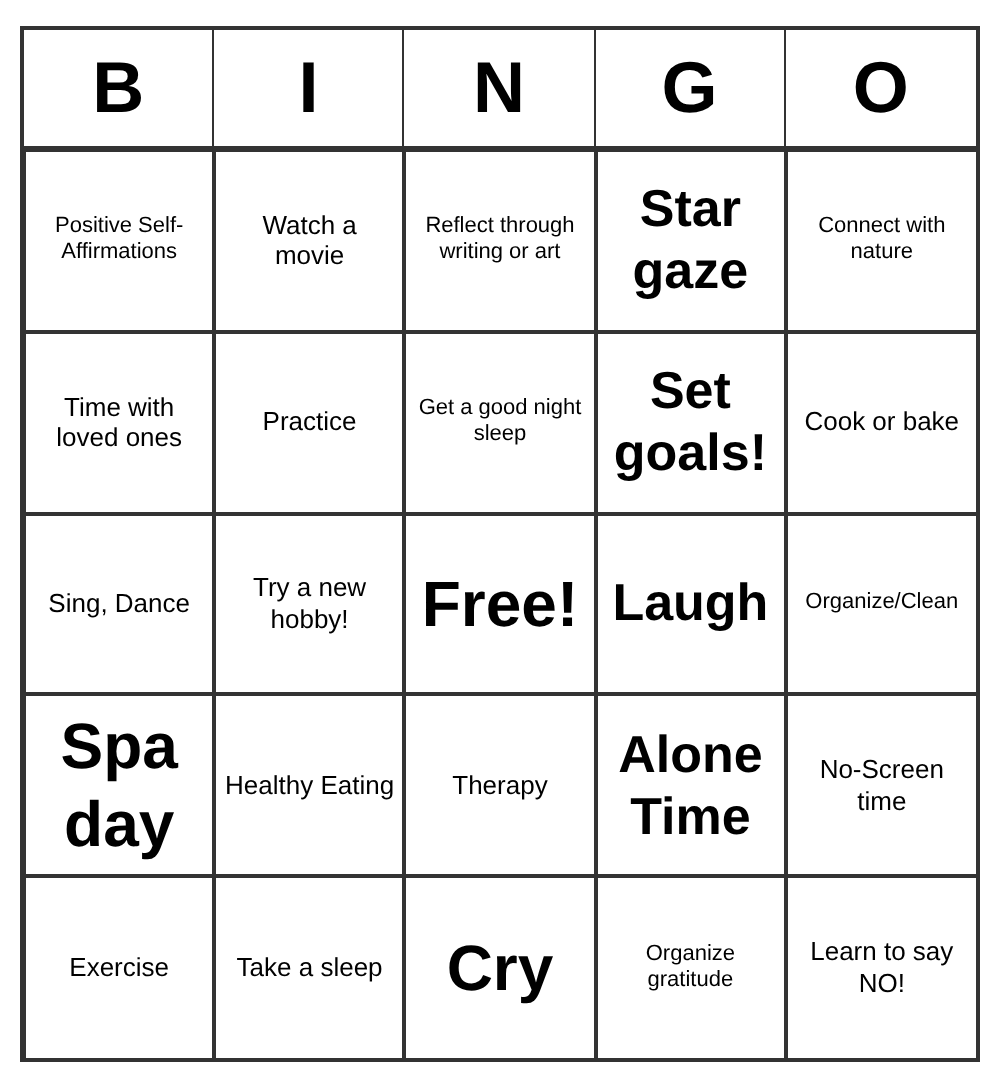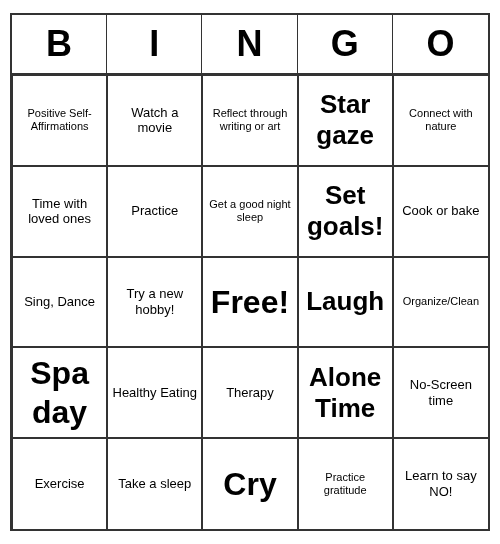--- a/index.html
+++ b/index.html
@@ -87,16 +87,16 @@
       <div class="bingo-cell size-xlarge">Laugh</div>
       <div class="bingo-cell size-small">Organize/Clean</div>
       <div class="bingo-cell size-xxlarge">Spa day</div>
       <div class="bingo-cell size-medium">Healthy Eating</div>
       <div class="bingo-cell size-medium">Therapy</div>
       <div class="bingo-cell size-xlarge">Alone Time</div>
       <div class="bingo-cell size-medium">No-Screen time</div>
       <div class="bingo-cell size-medium">Exercise</div>
       <div class="bingo-cell size-medium">Take a sleep</div>
       <div class="bingo-cell size-xxlarge">Cry</div>
-      <div class="bingo-cell size-small">Practice gratitude</div>
+      <div class="bingo-cell size-small">Organize gratitude</div>
       <div class="bingo-cell size-medium">Learn to say NO!</div>
     </div>
 </div>
 
 </body></html>

